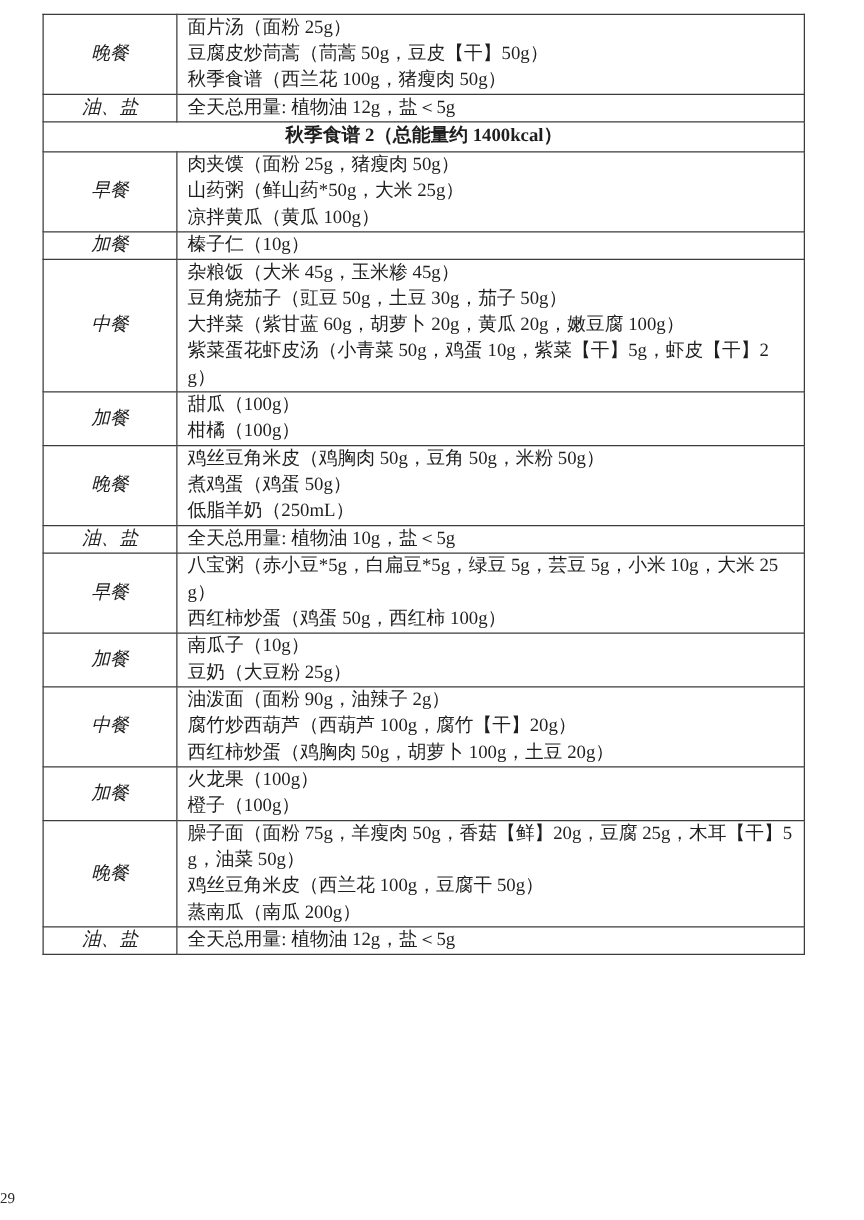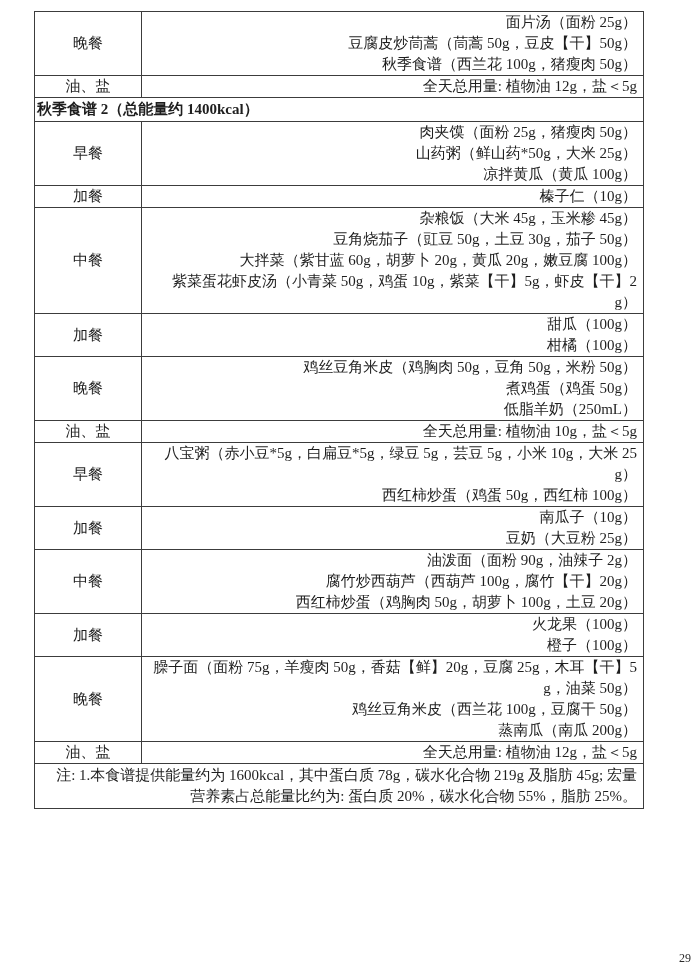--- a/index.html
+++ b/index.html
@@ -22,44 +22,44 @@
     border:1px solid #3c3c3c;
     font-size:15px;
     line-height:21px;
     vertical-align:middle;
     word-break:break-all;
   }
   col.c1{width:107px;}
   .label-cell{
     text-align:center;
     padding:0 2px;
+    font-style:italic;
   }
   .dish-cell{
     padding:0 6px 0 8px;
   }
   .note-cell{
     padding:1px 6px 1px 8px;
   }
   .title-cell{
-    text-align:left;
+    text-align:center;
     font-weight:bold;
     padding:1px 2px;
     font-size:15.5px;
   }
   .dish,.note-line{
-    text-align:right;
+    text-align:left;
   }
   .page-number{
     position:absolute;
     left:0;right:0;
     top:951px;
-    text-align:right;
+    text-align:left;
     font-size:12px;
     color:#2a2a2a;
-    margin-left:30px;
   }
 </style>
 </head>
 <body>
 
 <div class="page">
   <table class="meal-table">
     <colgroup>
         <col class="c1">
         <col class="c2">
@@ -181,23 +181,18 @@
         </td>
       </tr>
 
       <tr>
         <td class="label-cell">油、盐</td>
         <td class="dish-cell">
           <div class="dish">全天总用量: 植物油 12g，盐＜5g</div>
         </td>
       </tr>
 
-      <tr>
-        <td class="note-cell" colspan="2">
-          <div class="note-line">注: 1.本食谱提供能量约为 1600kcal，其中蛋白质 78g，碳水化合物 219g 及脂肪 45g; 宏量营养素占总能量比约为: 蛋白质 20%，碳水化合物 55%，脂肪 25%。</div>
-        </td>
-      </tr>
 
     </tbody>
   </table>
 
   <div class="page-number">29</div>
 </div>
 
 </body></html>

